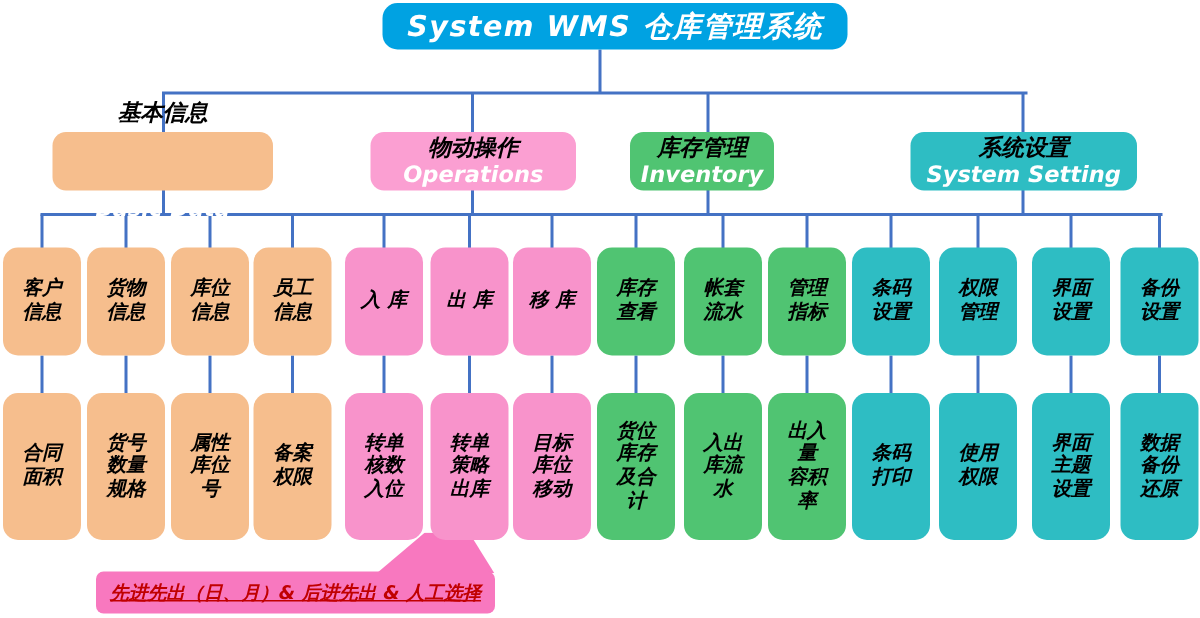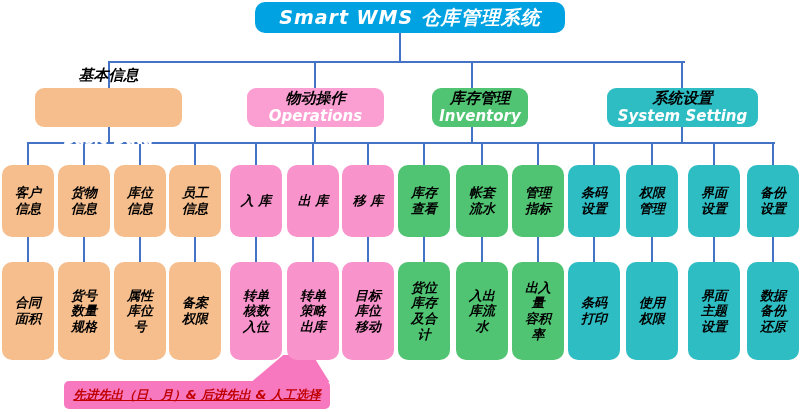--- a/index.html
+++ b/index.html
@@ -9,21 +9,21 @@
   .box{position:absolute;display:flex;align-items:center;justify-content:center;
        text-align:center;font-weight:bold;font-style:italic;color:#000;
        white-space:pre-line;z-index:2;box-sizing:border-box;}
   .title{left:255px;top:2px;width:310px;height:31px;border-radius:10px;
          background:var(--title-bg);color:#fff;font-size:19px;letter-spacing:1px;}
   .l2{top:88px;height:39px;border-radius:9px;flex-direction:column;line-height:1.15;}
   .l2 .cn{font-size:15px;color:#000;}
   .l2 .en{font-size:15px;color:#fff;}
   .g0box{left:35px;width:147px;background:var(--basic-data);gap:46px;}
   .g1box{left:247px;width:137px;background:var(--operations-l2);}
-  .g2box{left:432px;width:96px;background:var(--inventory);}
+  .g2box{left:420px;width:96px;background:var(--inventory);}
   .g3box{left:607px;width:151px;background:var(--system);}
   .l3{top:165px;height:72px;width:52px;border-radius:10px;font-size:13px;line-height:1.2;}
   .l4{top:262px;height:98px;width:52px;border-radius:10px;font-size:13px;line-height:1.2;}
   .orange{background:var(--basic-data);}
   .pink{background:var(--operations);}
   .green{background:var(--inventory);}
   .teal{background:var(--system);}
   .col0{left:2px}.col1{left:58px}.col2{left:114px}.col3{left:169px}
   .col4{left:230px}.col5{left:287px}.col6{left:342px}.col7{left:398px}
   .col8{left:456px}.col9{left:512px}.col10{left:568px}.col11{left:626px}
@@ -35,21 +35,21 @@
   .callout{position:absolute;left:64px;top:381px;width:266px;height:28px;
       background:var(--callout-bg);color:var(--callout-text);border-radius:5px;
       display:flex;align-items:center;justify-content:center;z-index:2;
       font-weight:bold;font-style:italic;font-size:12.5px;text-decoration:underline;}
 </style>
 </head>
 <body>
 
 <div class="canvas">
 
-  <div class="box title">Smart WMS  仓库管理系统</div>
+  <div class="box title">System WMS  仓库管理系统</div>
 
   <div id="connectors">
       <div class="connector" style="left: 399px; top: 33px; width: 2px; height: 29px;"></div>
       <div class="connector" style="left: 108px; top: 61px; width: 577px; height: 2px;"></div>
       <div class="connector" style="left: 108px; top: 62px; width: 2px; height: 27px;"></div>
       <div class="connector" style="left: 108px; top: 126px; width: 2px; height: 17px;"></div>
       <div class="connector" style="left: 314px; top: 62px; width: 2px; height: 27px;"></div>
       <div class="connector" style="left: 314px; top: 126px; width: 2px; height: 17px;"></div>
       <div class="connector" style="left: 471px; top: 62px; width: 2px; height: 27px;"></div>
       <div class="connector" style="left: 471px; top: 126px; width: 2px; height: 17px;"></div>

